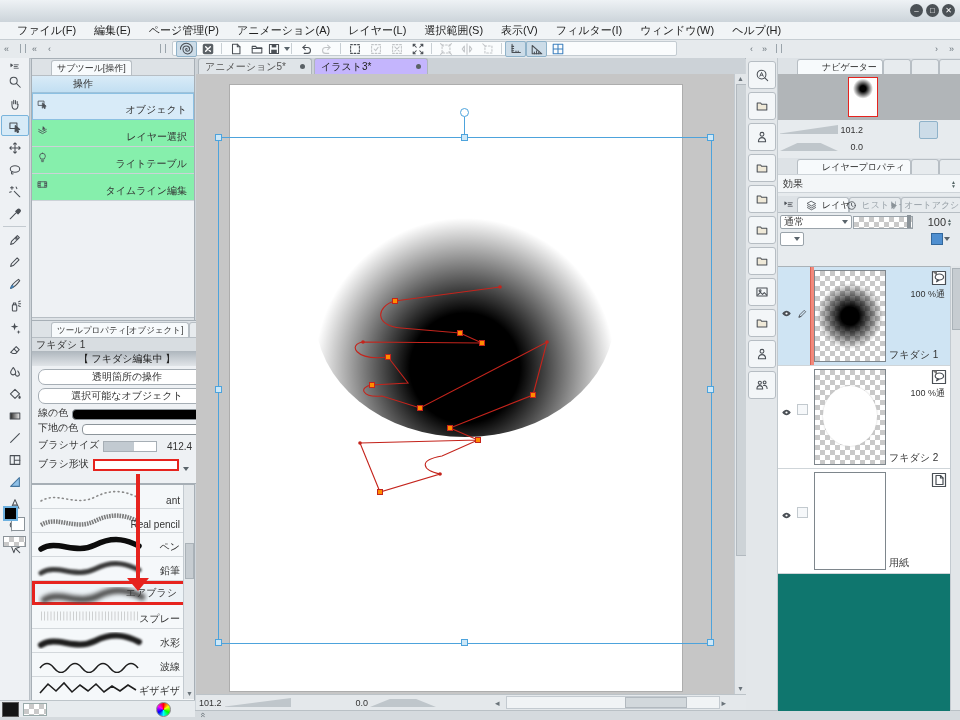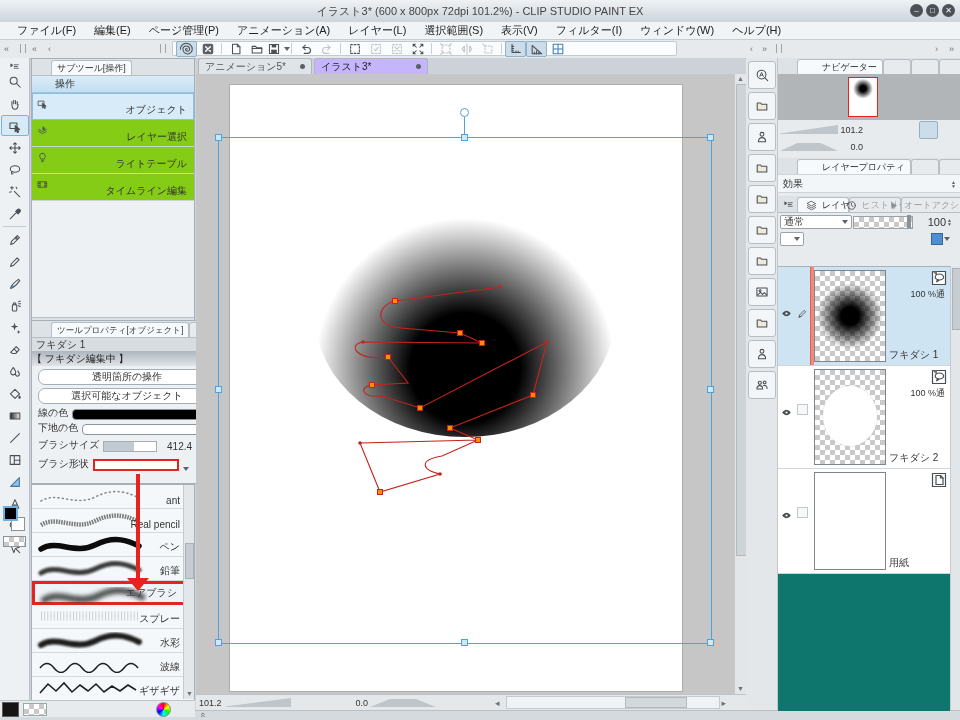--- a/index.html
+++ b/index.html
@@ -39,30 +39,30 @@
   .tbtn.sel{background:#d6eaf7;border-color:#79b4dc}
   .tdiv{height:1px;background:#c3cad0;margin:2px 3px}
   .swatch{position:absolute;box-sizing:border-box}
   
   .panel{position:absolute;background:#eef1f4;border:1px solid #a7afb6;box-sizing:border-box}
   .tabstrip{height:16px;background:#dde2e6;border-bottom:1px solid #b7bec4;display:flex;align-items:flex-end;padding-left:2px}
   .ptab{background:#f7fafc;border:1px solid #b7bec4;border-bottom:none;border-radius:3px 3px 0 0;
     padding:1px 5px 0;font-size:9px;display:flex;align-items:center;gap:2px;height:13px;white-space:nowrap}
   .ptab.ghost{background:#e7ebee;color:#98a1a8;min-width:16px;justify-content:center}
   .grouphdr{height:16px;background:linear-gradient(#d9ebf7,#c2dff2);border-bottom:1px solid #9fc2da;
-    display:flex;align-items:center;gap:3px;padding-left:3px;font-size:10px}
-  .strow{height:26px;background:#84cc16;border-bottom:1px solid #ccd2d7;position:relative}
+    display:flex;align-items:center;gap:21px;padding-left:3px;font-size:10px}
+  .strow{height:26px;background:#86efac;border-bottom:1px solid #ccd2d7;position:relative}
   .strow .ic{position:absolute;left:2px;top:2px}
   .strow .lbl{position:absolute;right:7px;bottom:2px;font-size:10px}
   .strow.sel{background:#d8ebf8;outline:1px solid #8cc0e2;outline-offset:-1px}
   .pfooter{position:absolute;left:0;right:0;bottom:0;height:16px;background:#dde2e6;border-top:1px solid #b7bec4;
     display:flex;justify-content:flex-end;align-items:center;padding-right:4px;gap:2px}
   
   .tptitle{height:13px;background:#d8dde1;font-size:10px;padding-left:4px;line-height:13px}
-  .tpstatus{height:15px;background:linear-gradient(#aeb6bd,#e0e4e8);font-size:10px;text-align:left;line-height:15px;color:#222}
+  .tpstatus{height:15px;background:linear-gradient(#aeb6bd,#e0e4e8);font-size:10px;text-align:center;line-height:15px;color:#222}
   .dd{height:14px;margin:3px 6px 1px;background:#fff;border:1px solid #a6aeb5;border-radius:7px;
     font-size:10px;display:flex;align-items:center;justify-content:center;position:relative}
   .dd .car{position:absolute;right:5px;top:4px}
   .car{width:0;height:0;border-left:3.5px solid transparent;border-right:3.5px solid transparent;border-top:4px solid #5a646b}
   .tprow{height:14px;display:flex;align-items:flex-end;padding:1px 6px 0;gap:4px;font-size:10px}
   .cswatch{height:9px;flex:1;border:1px solid #8d959b;border-radius:4px}
   .slider{width:52px;height:9px;border:1px solid #a6aeb5;background:linear-gradient(90deg,#c2cad1 0 58%,#fff 58%)}
   .spin{display:inline-flex;flex-direction:column;font-size:5px;line-height:4px;color:#566}
   .sqbtn{width:9px;height:9px;border:1px solid #8d959b;background:#e8ecef}
   .bshape{width:86px;height:12px;background:#fff;border:2px solid var(--accent);box-sizing:border-box}
@@ -144,21 +144,20 @@
   .rscroll{position:absolute;left:172px;top:208px;width:10px;height:444px;background:#e2e6e9;border-left:1px solid #c3cad0;box-sizing:border-box}
   .ellip{position:absolute;left:11%;top:17%;width:78%;height:64%;background:#fff;border-radius:50%;
     box-shadow:0 0 2px rgba(200,200,200,.9)}
   .lblob{position:absolute;left:0;top:0;right:0;bottom:0;
     background:radial-gradient(34px circle at 50% 50%,#000 9px,rgba(0,0,0,0) 33px)}
 </style>
 </head>
 <body style="--accent: #e6231e; --sel: #4da3dc;">
 
 <div class="titlebar">
-  <span>イラスト3* (600 x 800px 72dpi 101.2%) - CLIP STUDIO PAINT EX</span>
   <span class="winbtns">
     <span class="winbtn">–</span>
     <span class="winbtn">□</span>
     <span class="winbtn">✕</span>
   </span>
 </div>
 <div class="menubar" id="menubar">
     <span class="mitem">ファイル(F)</span>
     <span class="mitem">編集(E)</span>
     <span class="mitem">ページ管理(P)</span>

